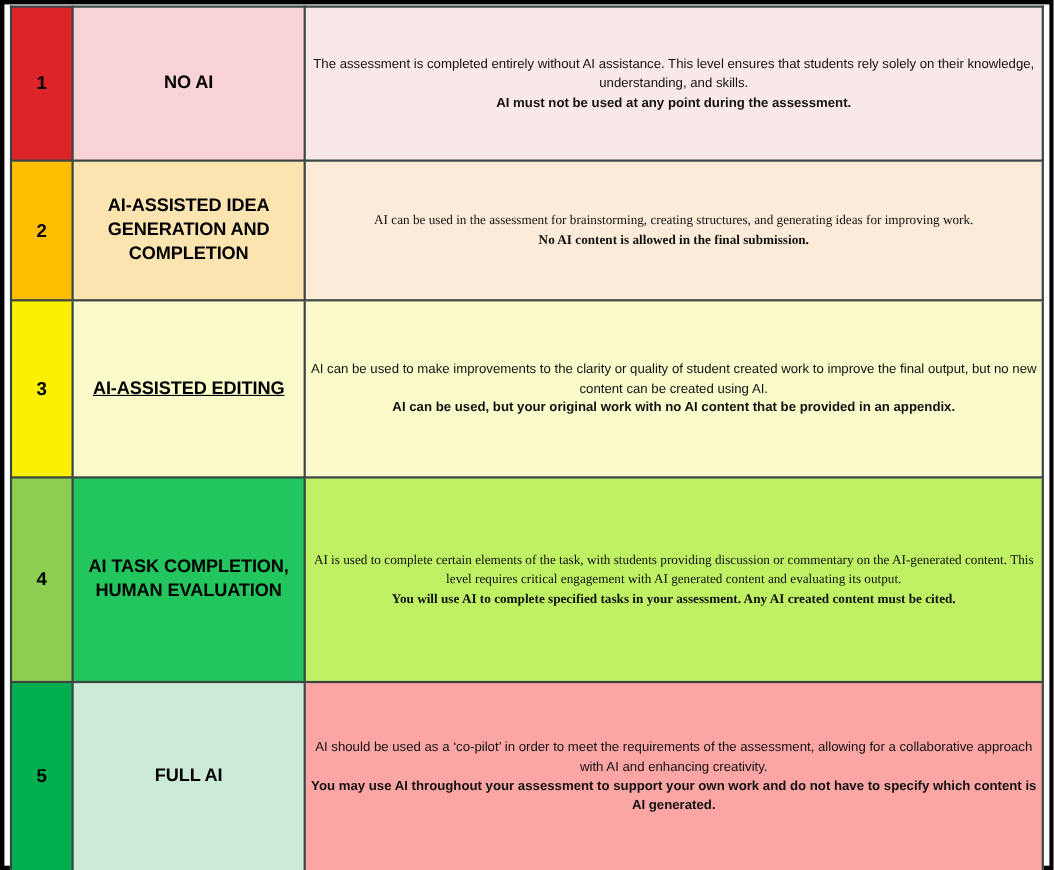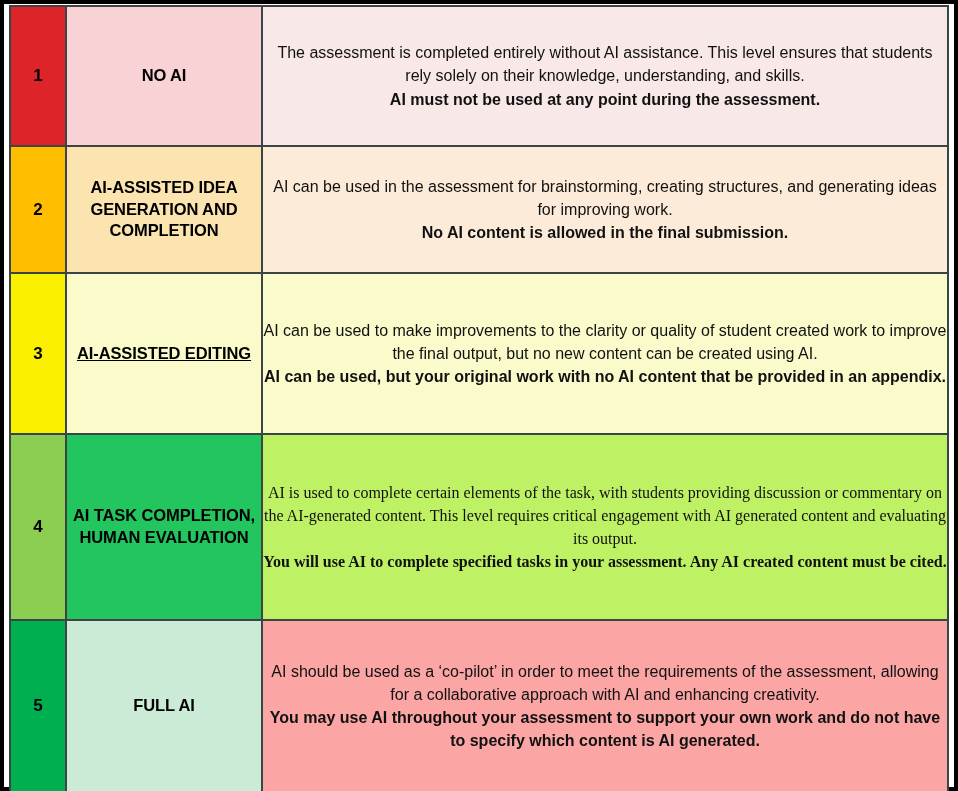--- a/index.html
+++ b/index.html
@@ -54,34 +54,34 @@
   .col-level {
     width: 56px;
     text-align: center;
     font-weight: bold;
     font-size: 17px;
     color: #000000;
   }
 
   
   .col-name {
-    width: 196px;
+    width: 211px;
     text-align: center;
     font-weight: bold;
     font-size: 16.5px;
     line-height: 1.32;
     color: #000000;
     letter-spacing: -0.1px;
     padding: 4px 1px;
   }
 
   
   .col-desc {
     text-align: center;
-    font-size: 16px;
+    font-size: 12px;
     line-height: 1.45;
     color: #111111;
     padding: 10px 22px 12px 22px;
   }
 
   .desc-normal {
     font-weight: normal;
     margin: 0;
   }
 
@@ -104,21 +104,21 @@
         <td class="col-name" id="nm-0" style="background: rgb(248, 210, 212); border-color: rgb(59, 69, 69);">NO AI</td>
         <td class="col-desc" id="ds-0" style="background: rgb(248, 232, 232); border-color: rgb(59, 69, 69);">
           <p class="desc-normal">The assessment is completed entirely without AI assistance. This level ensures that students rely solely on their knowledge, understanding, and skills.</p>
           <p class="desc-bold">AI must not be used at any point during the assessment.</p>
         </td>
       </tr>
 
       <tr>
         <td class="col-level" id="lvl-1" style="background: rgb(255, 191, 0); height: 127px; border-color: rgb(59, 69, 69);">2</td>
         <td class="col-name" id="nm-1" style="background: rgb(251, 228, 176); border-color: rgb(59, 69, 69);">AI-ASSISTED IDEA GENERATION AND COMPLETION</td>
-        <td class="col-desc" id="ds-1" style="background: rgb(252, 235, 216); border-color: rgb(59, 69, 69);">
+        <td class="col-desc" id="ds-1" style="background: rgb(252, 235, 216); border-color: rgb(59, 69, 69); font-family: Liberation Serif, serif;">
           <p class="desc-normal">AI can be used in the assessment for brainstorming, creating structures, and generating ideas for improving work.</p>
           <p class="desc-bold">No AI content is allowed in the final submission.</p>
         </td>
       </tr>
 
       <tr>
         <td class="col-level" id="lvl-2" style="background: rgb(250, 240, 0); height: 161px; border-color: rgb(59, 69, 69);">3</td>
         <td class="col-name" id="nm-2" style="background: rgb(250, 250, 203); border-color: rgb(59, 69, 69); text-decoration: underline;">AI-ASSISTED EDITING</td>
         <td class="col-desc" id="ds-2" style="background: rgb(250, 250, 203); border-color: rgb(59, 69, 69);">
           <p class="desc-normal">AI can be used to make improvements to the clarity or quality of student created work to improve the final output, but no new content can be created using AI.</p>

